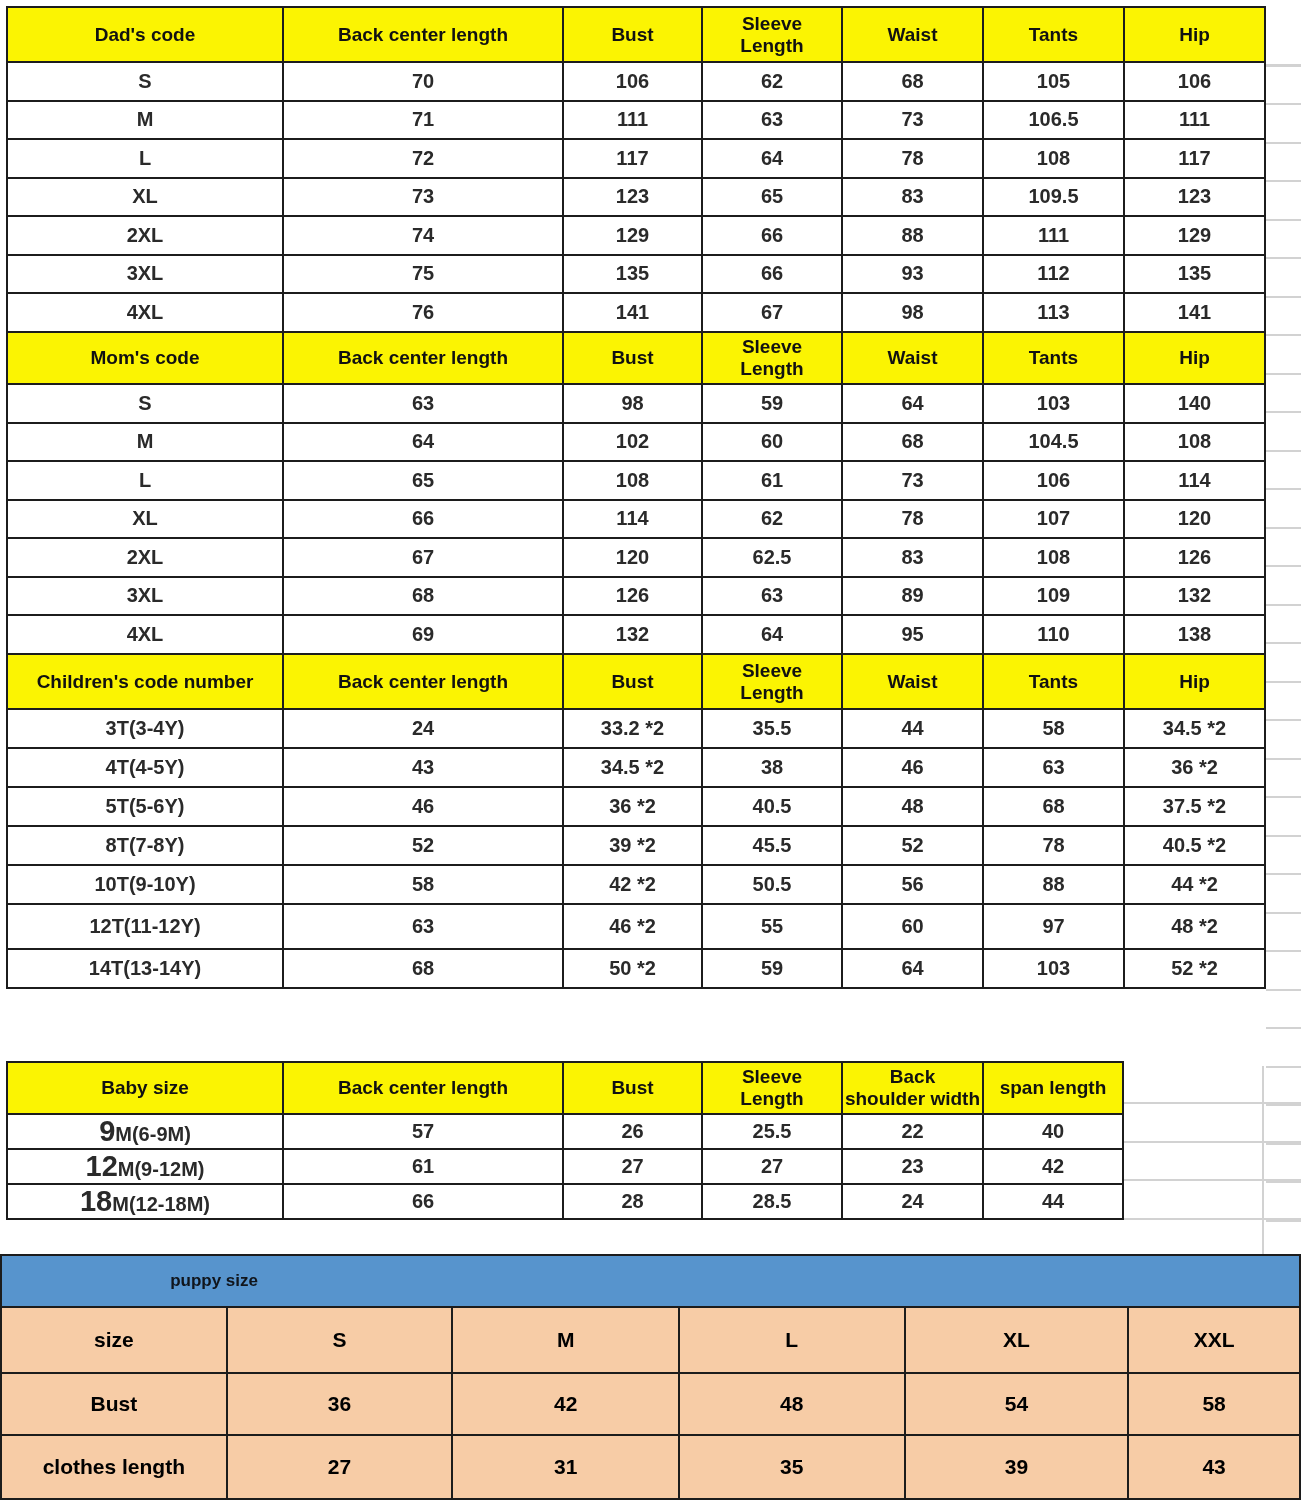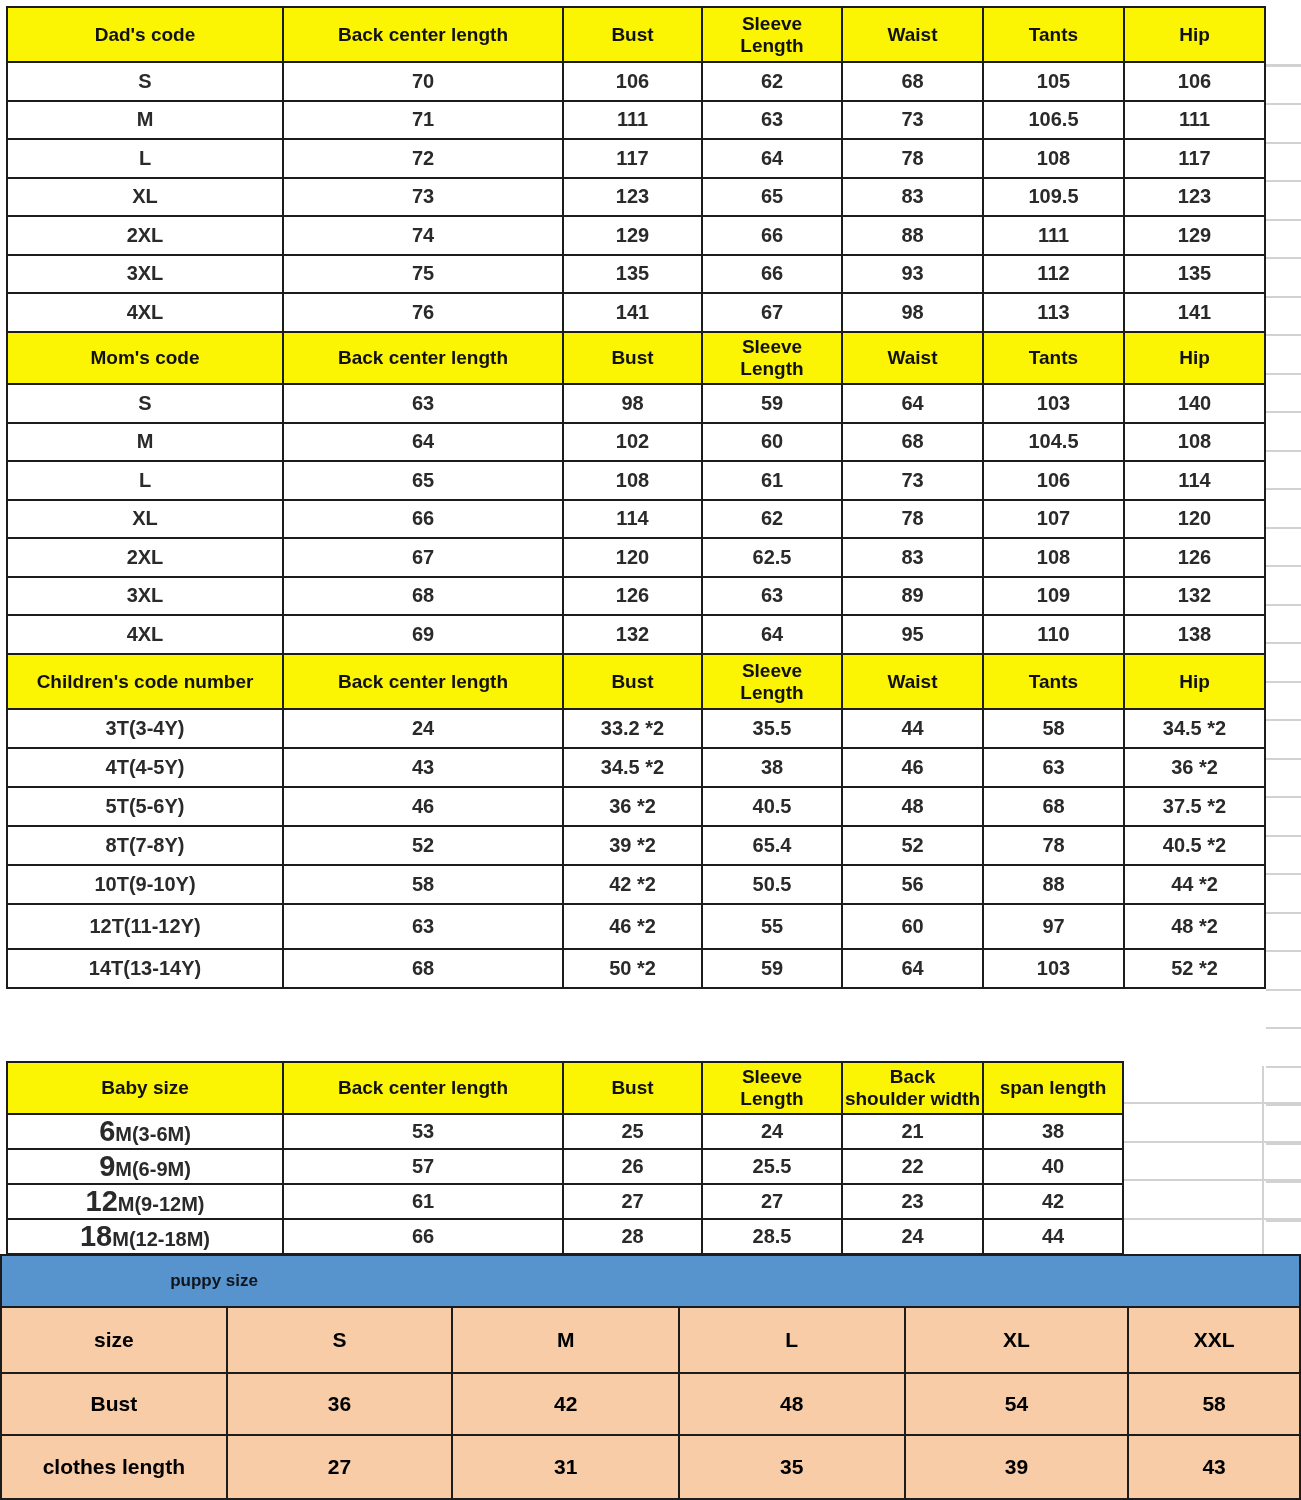--- a/index.html
+++ b/index.html
@@ -282,21 +282,21 @@
           <td class="blue">36 *2</td>
           <td class="blue">40.5</td>
           <td class="blue">48</td>
           <td class="blue">68</td>
           <td class="ink">37.5 *2</td>
         </tr>
         <tr style="height: 39px;">
           <td class="navy">8T(7-8Y)</td>
           <td class="navy">52</td>
           <td class="navy">39 *2</td>
-          <td class="navy">65.4</td>
+          <td class="navy">45.5</td>
           <td class="navy">52</td>
           <td class="navy">78</td>
           <td class="ink">40.5 *2</td>
         </tr>
         <tr style="height: 39px;">
           <td class="navy">10T(9-10Y)</td>
           <td class="navy">58</td>
           <td class="navy">42 *2</td>
           <td class="navy">50.5</td>
           <td class="navy">56</td>
@@ -339,28 +339,20 @@
           <th>Back center length</th>
           <th>Bust</th>
           <th>Sleeve
 Length</th>
           <th>Back
 shoulder width</th>
           <th>span length</th>
         </tr>
       </thead>
       <tbody>
-        <tr style="height: 34.8px;">
-          <td class="left"><span class="part-0">6</span><span class="part-1">M(3-6M)</span></td>
-          <td>53</td>
-          <td>25</td>
-          <td>24</td>
-          <td>21</td>
-          <td>38</td>
-        </tr>
         <tr style="height: 34.8px;">
           <td class="left"><span class="part-0">9</span><span class="part-1">M(6-9M)</span></td>
           <td>57</td>
           <td>26</td>
           <td>25.5</td>
           <td>22</td>
           <td>40</td>
         </tr>
         <tr style="height: 34.8px;">
           <td class="left"><span class="part-0">12</span><span class="part-1">M(9-12M)</span></td>

